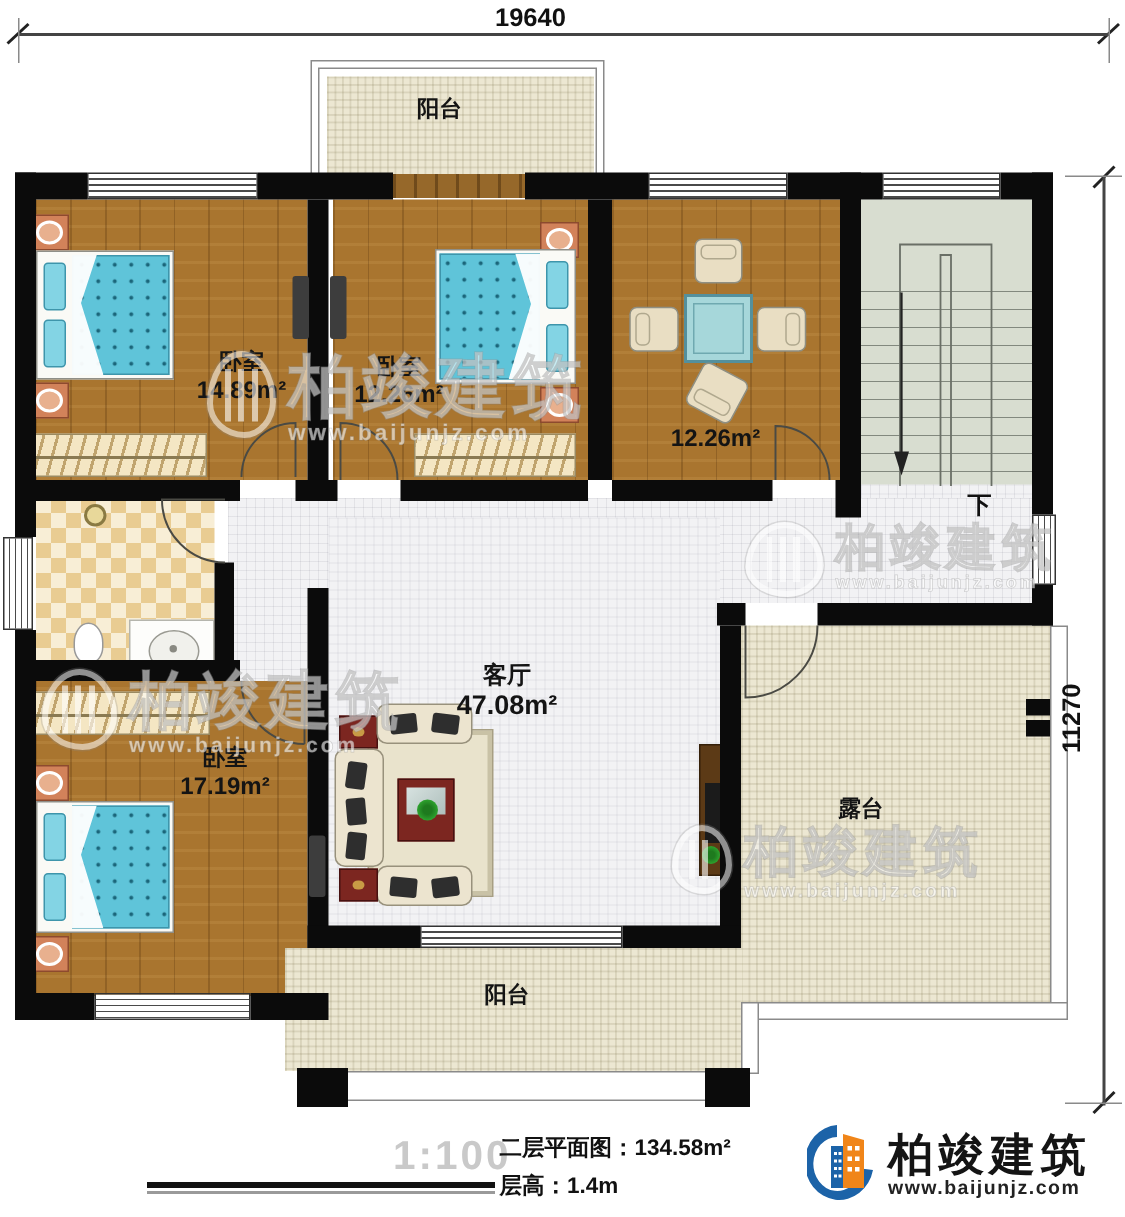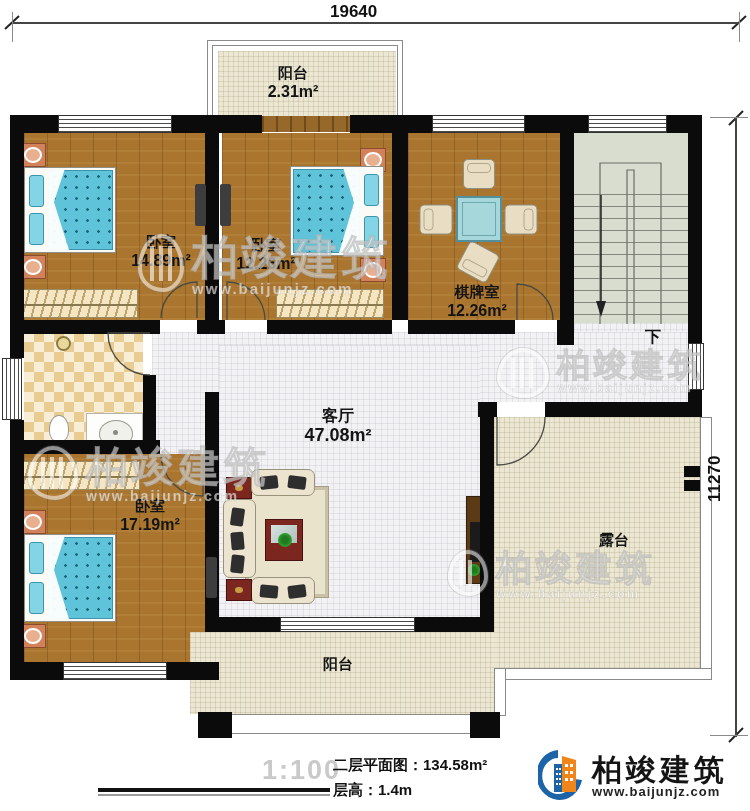--- a/index.html
+++ b/index.html
@@ -63,21 +63,21 @@
   .toilet-tank{position:absolute;left:1px;bottom:0;width:20px;height:11px;background:#fff;border:1px solid #999;border-radius:2px;}
   .toilet-bowl{position:absolute;left:2px;top:0;width:18px;height:25px;background:#fff;border:1px solid #999;border-radius:50% 50% 40% 40%;}
   .sink{background:#fdfdfb;border:1px solid #b5b5ad;}
   .basin{position:absolute;left:12px;top:6px;width:32px;height:26px;border-radius:50%;background:#f1f1ec;border:1px solid #9a9a92;}
   .basin::after{content:"";position:absolute;left:13px;top:9px;width:5px;height:5px;border-radius:50%;background:#8a8a82;}
   .lamp{position:absolute;width:11px;height:11px;border-radius:50%;border:2px solid #8a7a42;background:#e8d89a;z-index:12;}
   
   .room-label{position:absolute;z-index:40;text-align:center;color:#141414;font-weight:bold;line-height:1.2;}
   .room-label .rn{font-size:15px;}
   .room-label .ra{font-size:16px;}
-  .room-label.big .rn{font-size:16px;}
+  .room-label.big .rn{font-size:16px;margin-top:35px;}
   .room-label.big .ra{font-size:18px;}
   .down-label{position:absolute;z-index:40;font-size:16px;font-weight:bold;color:#111;}
   
   .dim-text{position:absolute;z-index:45;font-size:17px;font-weight:bold;color:#111;}
   .dim-line{position:absolute;background:#444;z-index:44;}
   .dim-ext{position:absolute;background:#8a8a8a;z-index:44;}
   .dim-v{writing-mode:vertical-rl;transform:rotate(180deg);}
   
   .wm{position:absolute;z-index:50;display:flex;align-items:flex-start;gap:8px;pointer-events:none;}
   .wm-icon{border:4px solid rgba(255,255,255,.55);border-radius:50% 50% 46% 54%/60% 58% 42% 40%;
@@ -290,42 +290,40 @@
 
   <div class="room-label" style="left:71px;top:233px;width:180px;">
     <div class="rn">卧室</div>
     <div class="ra">14.89m²</div>
   </div>
   <div class="room-label" style="left:176px;top:236px;width:180px;">
     <div class="rn">卧室</div>
     <div class="ra">12.26m²</div>
   </div>
   <div class="room-label" style="left:387px;top:283px;width:180px;">
-    <div class="rn">棋牌室</div>
     <div class="ra">12.26m²</div>
   </div>
   <div class="room-label" style="left:3px;top:374px;width:140px;">
   </div>
   <div class="room-label big" style="left:248px;top:406px;width:180px;">
     <div class="rn">客厅</div>
     <div class="ra">47.08m²</div>
   </div>
   <div class="room-label" style="left:60px;top:497px;width:180px;">
     <div class="rn">卧室</div>
     <div class="ra">17.19m²</div>
   </div>
-  <div class="room-label" style="left:524px;top:531px;width:180px;">
+  <div class="room-label" style="left:484px;top:531px;width:180px;">
     <div class="rn">露台</div>
   </div>
   <div class="room-label" style="left:248px;top:655px;width:180px;">
     <div class="rn">阳台</div>
   </div>
   <div class="room-label" style="left:203px;top:64px;width:180px;">
     <div class="rn">阳台</div>
-    <div class="ra">2.31m²</div>
   </div>
   <div class="down-label" style="left:645px;top:327px;">下</div>
 
   <div class="wm" style="left:138px;top:234px;">
     <div class="wm-icon" style="width:38px;height:50px;"></div>
     <div>
       <div class="wm-name" style="font-size:46px;">柏竣建筑</div>
       <div class="wm-url" style="font-size:15px;">www.baijunjz.com</div>
     </div>
   </div>

